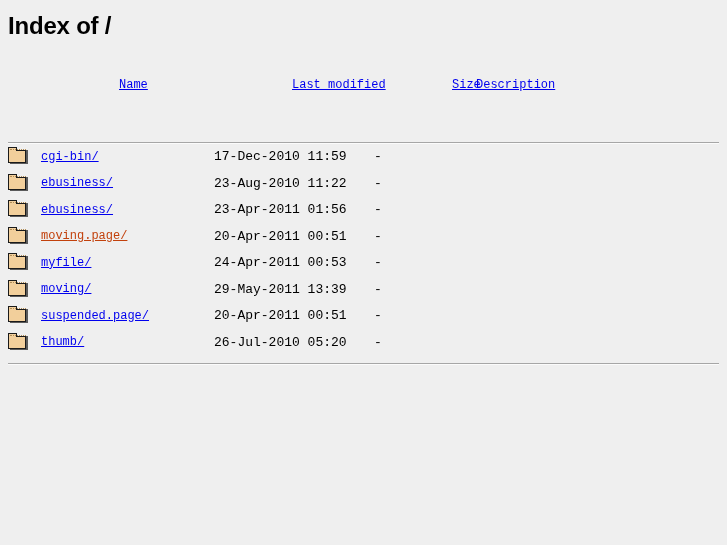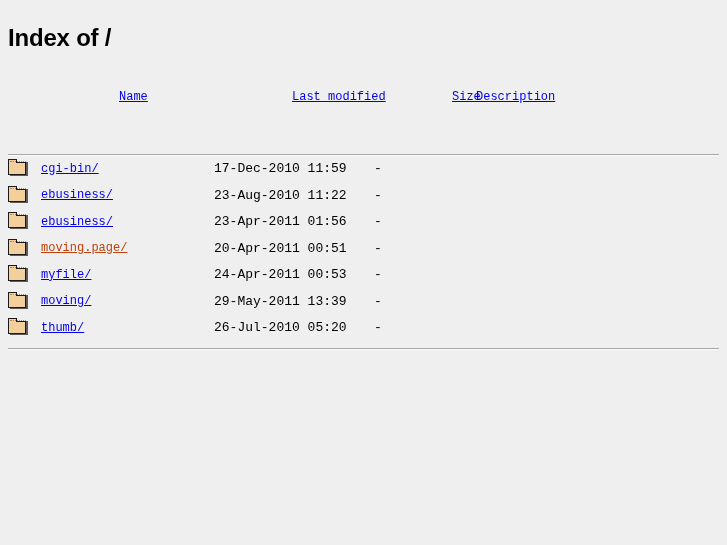--- a/index.html
+++ b/index.html
@@ -12,21 +12,21 @@
     background: #efefef;
     font-family: "Liberation Sans", sans-serif;
     overflow: hidden;
   }
 
   .page {
     position: relative;
     width: 727px;
     height: 545px;
     box-sizing: border-box;
-    padding: 12px 8px;
+    padding: 0 8px;
   }
 
   h1.page-title {
     margin: 0;
     padding: 12px 0 0 0;
     font-family: "Liberation Sans", sans-serif;
     font-size: 24px;
     font-weight: bold;
     color: #000000;
     letter-spacing: -0.2px;
@@ -244,20 +244,27 @@
         </tr>
         <tr>
           <td><span class="folder-icon"><span class="shadow"></span><span class="body"></span><span class="tab"></span><span class="inner"></span></span></td>
           <td><a class="lnk" href="#" style="color: rgb(0, 0, 238);">moving/</a></td>
           <td class="date-cell">29-May-2011 13:39</td>
           <td class="size-cell">-</td>
           <td class="desc-cell"></td>
         </tr>
         <tr>
           <td><span class="folder-icon"><span class="shadow"></span><span class="body"></span><span class="tab"></span><span class="inner"></span></span></td>
+          <td><a class="lnk" href="#" style="color: rgb(0, 0, 238);">suspended.page/</a></td>
+          <td class="date-cell">20-Apr-2011 00:51</td>
+          <td class="size-cell">-</td>
+          <td class="desc-cell"></td>
+        </tr>
+        <tr>
+          <td><span class="folder-icon"><span class="shadow"></span><span class="body"></span><span class="tab"></span><span class="inner"></span></span></td>
           <td><a class="lnk" href="#" style="color: rgb(0, 0, 238);">thumb/</a></td>
           <td class="date-cell">26-Jul-2010 05:20</td>
           <td class="size-cell">-</td>
           <td class="desc-cell"></td>
         </tr>
       </tbody>
   </table>
 
   <hr class="rule rule-bottom" style="border-top-color: rgb(166, 166, 166);">
 

